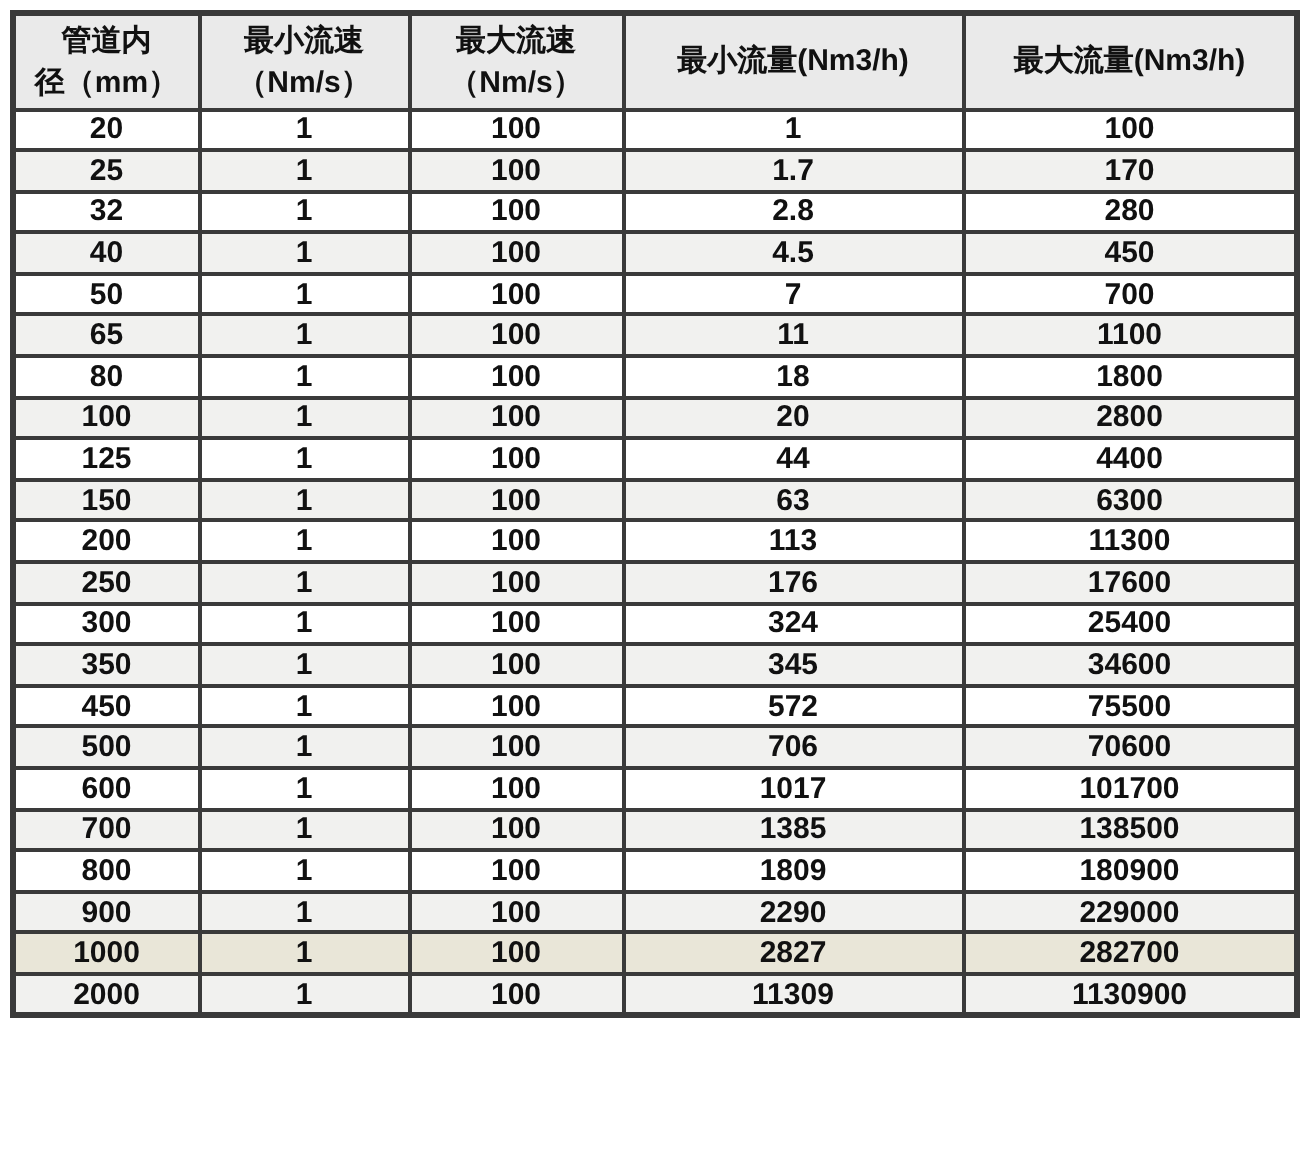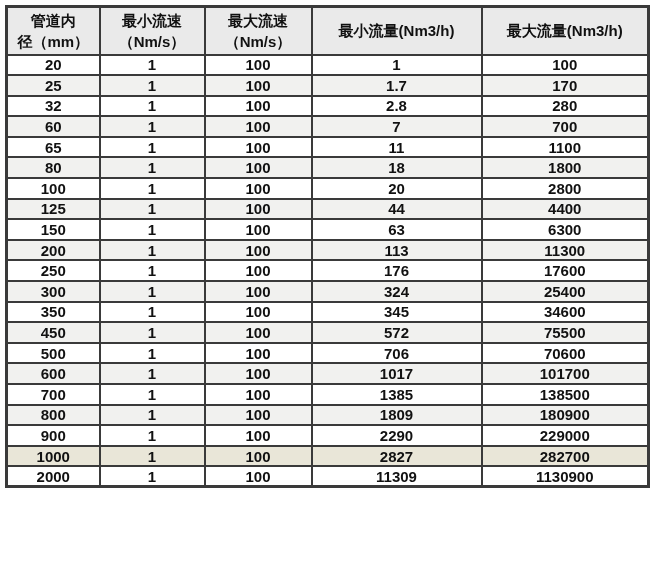--- a/index.html
+++ b/index.html
@@ -92,21 +92,28 @@
         <td>170</td>
       </tr>
       <tr>
         <td>32</td>
         <td>1</td>
         <td>100</td>
         <td>2.8</td>
         <td>280</td>
       </tr>
       <tr>
-        <td>60</td>
+        <td>40</td>
+        <td>1</td>
+        <td>100</td>
+        <td>4.5</td>
+        <td>450</td>
+      </tr>
+      <tr>
+        <td>50</td>
         <td>1</td>
         <td>100</td>
         <td>7</td>
         <td>700</td>
       </tr>
       <tr>
         <td>65</td>
         <td>1</td>
         <td>100</td>
         <td>11</td>

